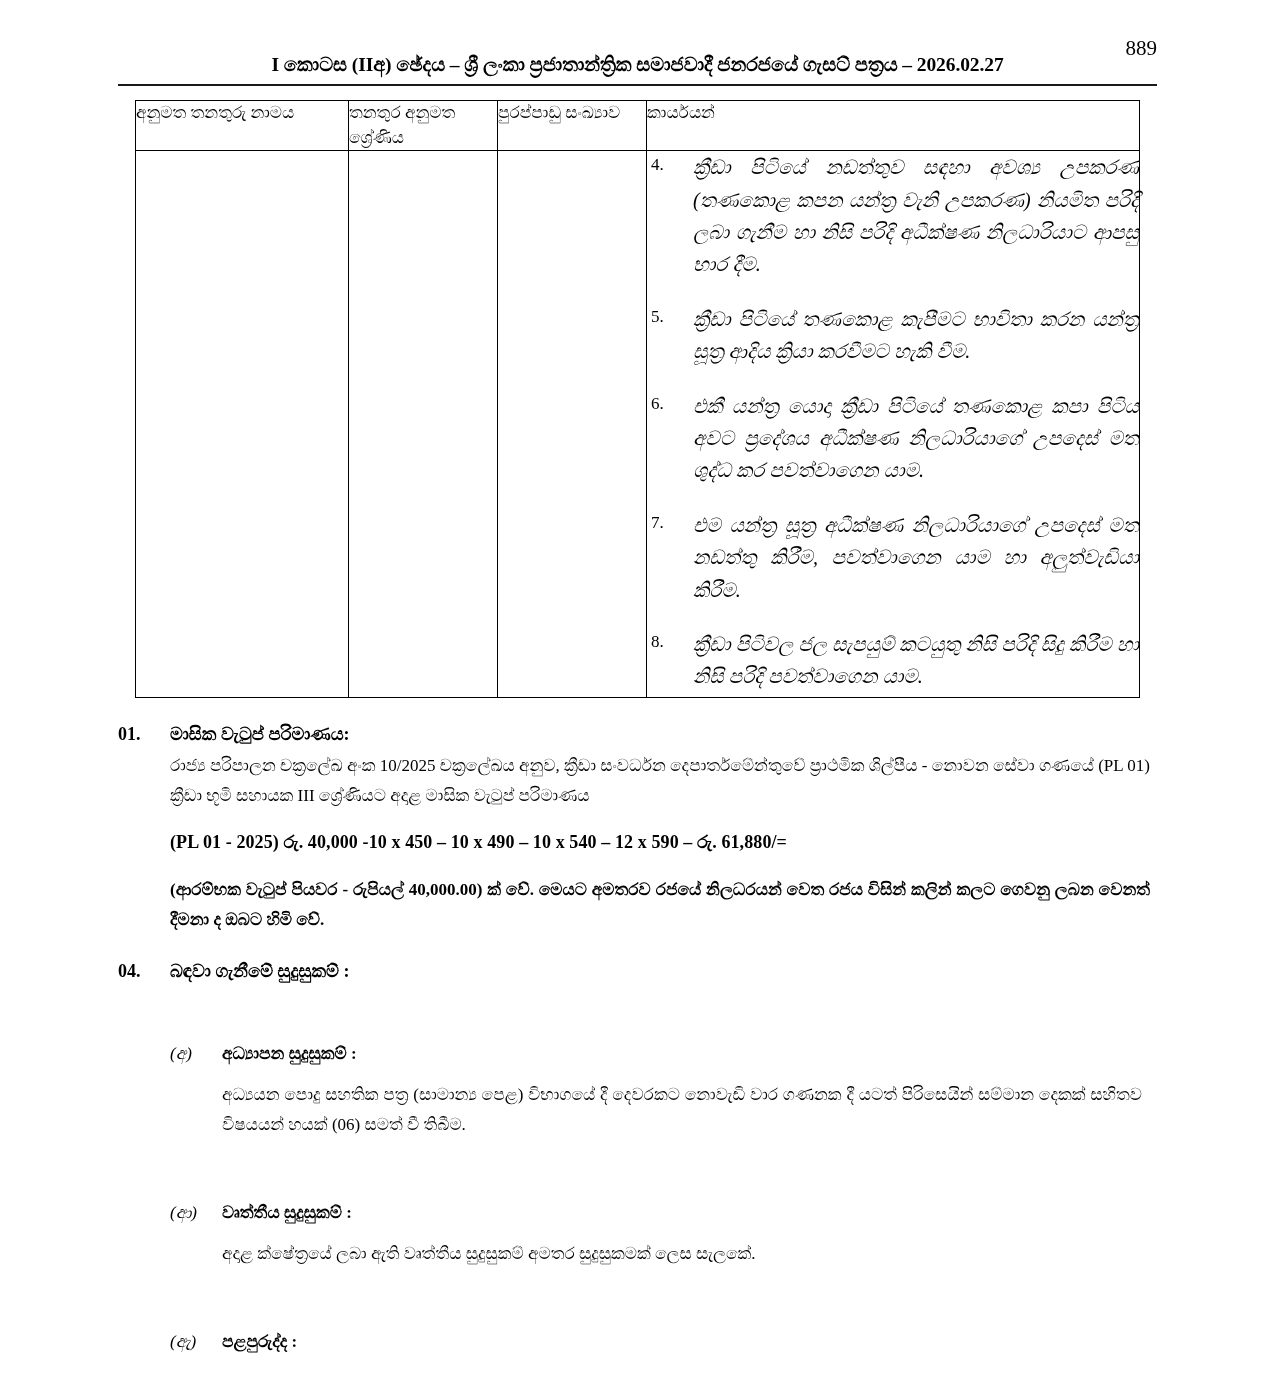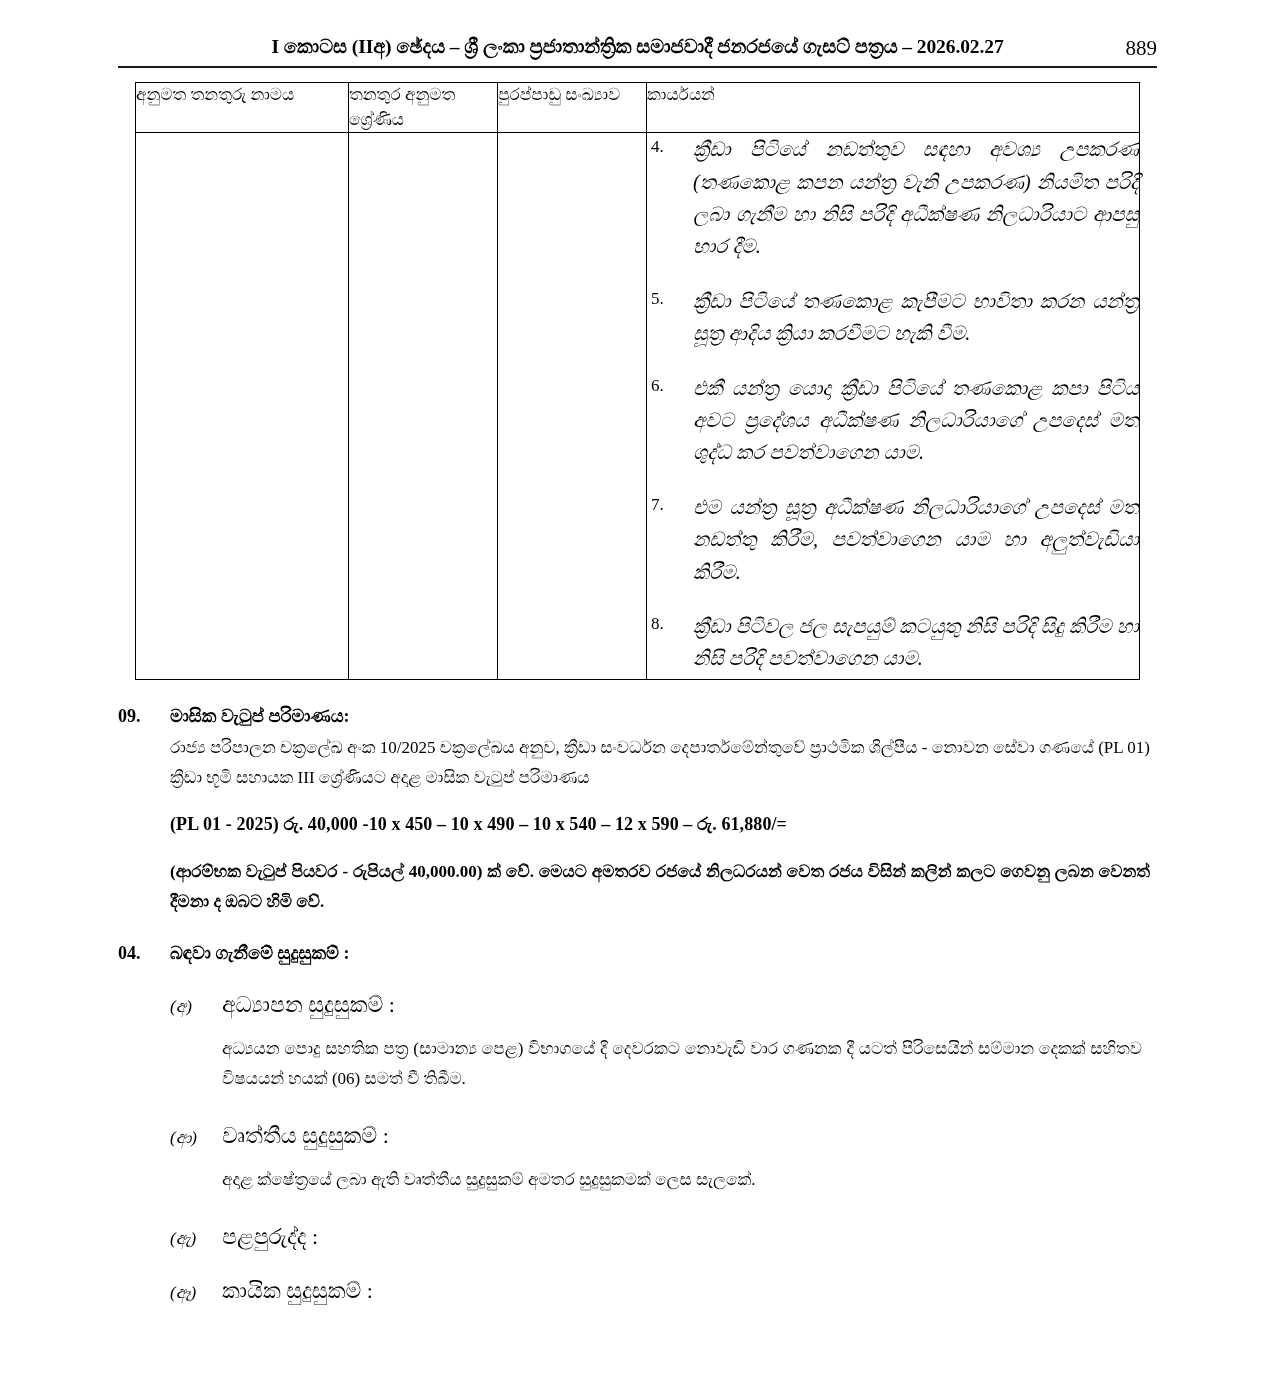--- a/index.html
+++ b/index.html
@@ -22,21 +22,21 @@
     box-sizing: border-box;
     padding: 0;
     position: relative;
   }
 
   
   .header {
     display: flex;
     align-items: center;
     justify-content: center;
-    padding: 36px 118px 0 118px;
+    padding: 54px 118px 0 118px;
     box-sizing: border-box;
     position: relative;
   }
   .header-title {
     font-size: 19.5px;
     font-weight: bold;
     letter-spacing: -0.1px;
     white-space: nowrap;
     text-align: center;
   }
@@ -175,22 +175,23 @@
     font-weight: bold;
   }
   .sub-letter {
     width: 52px;
     flex: 0 0 52px;
     font-weight: normal;
     font-style: italic;
     font-size: 17px;
   }
   .sub-label {
-    font-weight: normal;
-    font-size: 22px;
+    font-weight: bold;
+    font-size: 17px;
+    margin-top: 34px;
   }
   .sub-body {
     margin-left: 52px;
     margin-top: 16px;
     font-size: 17px;
     line-height: 1.8;
     text-align: justify;
     text-justify: inter-word;
     max-width: 920px;
   }
@@ -251,21 +252,21 @@
             </div>
 
           </td>
         </tr>
       </tbody>
     </table>
   </div>
 
   <div class="section">
     <div class="sec-row">
-      <div class="sec-num">09.</div>
+      <div class="sec-num">01.</div>
       <div class="sec-title">මාසික වැටුප් පරිමාණය:</div>
     </div>
     <div class="sec-body">රාජ්‍ය පරිපාලන චක්‍රලේඛ අංක 10/2025 චක්‍රලේඛය අනුව, ක්‍රීඩා සංවර්ධන දෙපාර්තමේන්තුවේ ප්‍රාථමික ශිල්පීය - නොවන සේවා ගණයේ (PL 01) ක්‍රීඩා භූමි සහායක III ශ්‍රේණියට අදාළ මාසික වැටුප් පරිමාණය</div>
     <div class="salary-line">(PL 01 -  2025) රු. 40,000 -10 x 450 – 10 x 490 – 10 x 540 – 12 x 590 – රු. 61,880/=</div>
     <div class="note-para">(ආරම්භක වැටුප් පියවර - රුපියල් 40,000.00) ක් වේ. මෙයට අමතරව රජයේ නිලධරයන් වෙත රජය විසින් කලින් කලට ගෙවනු ලබන වෙනත් දීමනා ද ඔබට හිමි වේ.</div>
   </div>
 
   <div class="section">
     <div class="sec-row">
       <div class="sec-num">04.</div>

